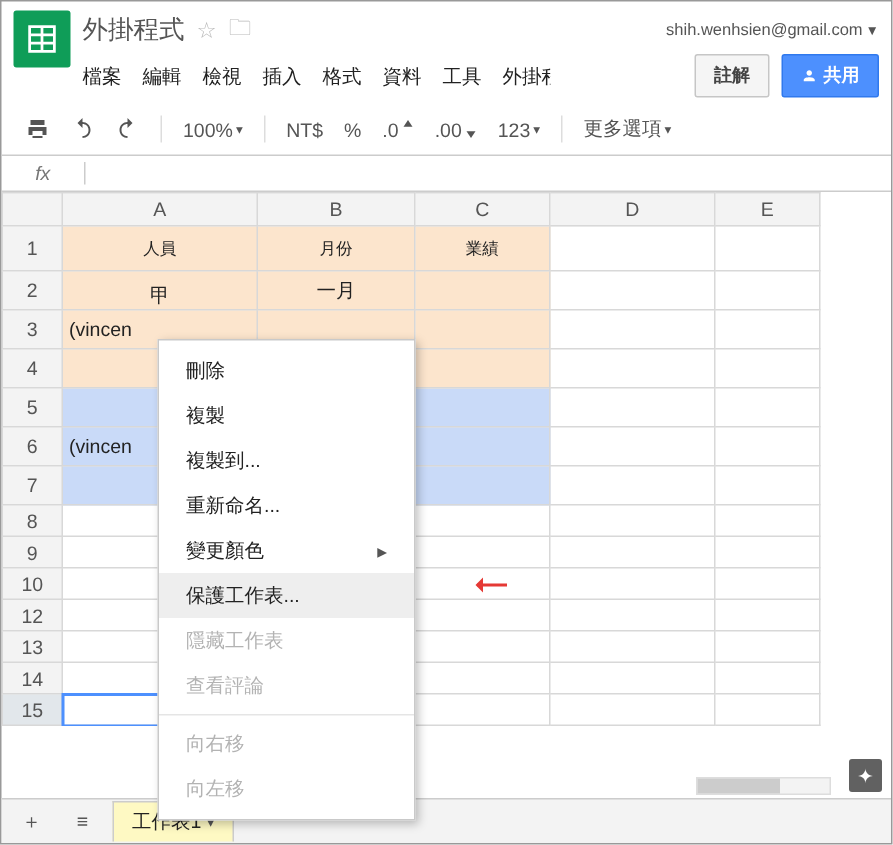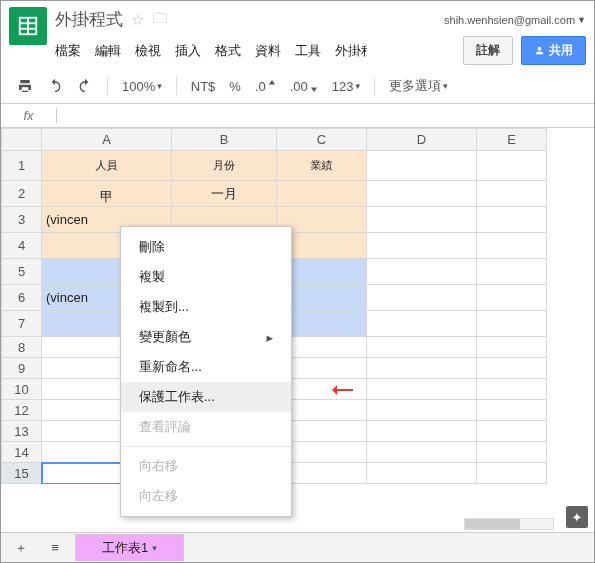--- a/index.html
+++ b/index.html
@@ -33,30 +33,30 @@
   col.cB { width: 105px; }
   col.cC { width: 90px; }
   col.cD { width: 110px; }
   col.cE { width: 70px; }
   tr.h1 td { height: 30px; font-size: 11px; }
   tr.hd td { height: 26px; }
   tr.sm td { height: 21px; }
   .yel { background: #fce5cd; }
   .blu { background: #c9daf8; }
   .sel-border { outline: 2px solid #4d90fe; outline-offset: -1px; }
-  .ctx { position: absolute; left: 119px; top: 225px; width: 172px; background: #fff; border: 1px solid #c9c9c9; box-shadow: 2px 2px 6px rgba(0,0,0,0.25); padding: 5px 0; z-index: 10; }
+  .ctx { position: absolute; left: 104px; top: 225px; width: 172px; background: #fff; border: 1px solid #c9c9c9; box-shadow: 2px 2px 6px rgba(0,0,0,0.25); padding: 5px 0; z-index: 10; }
   .ctx-item { padding: 6px 18px; font-size: 13px; color: #222; cursor: pointer; display: flex; align-items: center; justify-content: space-between; }
   .ctx-item.hl { background: #eee; }
   .ctx-item.dis { color: #b3b3b3; }
   .ctx-sep { height: 1px; background: #e5e5e5; margin: 4px 0; }
   .arrow-red { position: absolute; left: 212px; top: 7px; pointer-events: none; }
   .arrow-red::before { content: ""; display: block; width: 20px; height: 2px; background: #e53935; }
   .arrow-red::after { content: ""; position: absolute; left: -6px; top: -4px; border: 5px solid transparent; border-right-color: #e53935; }
   .footer { position: absolute; bottom: 0; left: 0; right: 0; height: 30px; border-top: 1px solid #ccc; background: #f3f3f3; display: flex; align-items: center; padding: 0 6px; gap: 6px; }
-  .ftab { background: #f0abfc; border: 1px solid #ccc; border-bottom: none; padding: 4px 26px; font-size: 13px; display: flex; align-items: center; gap: 4px; margin-top: -1px; }
+  .ftab { background: #fef9c3; border: 1px solid #ccc; border-bottom: none; padding: 4px 12px; font-size: 13px; display: flex; align-items: center; gap: 4px; margin-top: -1px; }
   .fbtn { width: 28px; height: 24px; display: flex; align-items: center; justify-content: center; color: #555; cursor: pointer; }
   .explore { position: absolute; right: 6px; bottom: 34px; width: 22px; height: 22px; background: #616161; border-radius: 2px; display: flex; align-items: center; justify-content: center; color: #fff; font-size: 13px; }
   .hscroll { position: absolute; right: 40px; bottom: 32px; width: 90px; height: 12px; background: #f3f3f3; border: 1px solid #ddd; }
   .hscroll-thumb { position: absolute; left: 0; top: 0; bottom: 0; width: 55px; background: #ccc; }
   .ctx-hl-wrap { position: relative; }
   .caret { font-size: 9px; color: #555; }
 </style>
 </head>
 <body>
 
@@ -287,29 +287,30 @@
 </tbody>
     </table>
 </div>
 
 <div class="ctx">
   <div class="ctx-item">刪除</div>
   <div class="ctx-item">複製</div>
   <div class="ctx-item">
       <span>複製到...</span>
     </div>
+  <div class="ctx-item">重新命名...</div>
   <div class="ctx-item">
       <span>變更顏色</span>
       <span style="color:#555">▸</span>
     </div>
-  <div class="ctx-item">重新命名...</div>
   <div class="ctx-hl-wrap">
     <div class="ctx-item hl">保護工作表...</div>
     <div class="arrow-red"></div>
   </div>
+  <div class="ctx-item dis">隱藏工作表</div>
   <div class="ctx-item dis">查看評論</div>
   <div class="ctx-sep"></div>
   <div class="ctx-item dis">向右移</div>
   <div class="ctx-item dis">向左移</div>
 </div>
 
 <div class="hscroll">
     <div class="hscroll-thumb"></div>
   </div>
 <div class="explore">✦</div>

